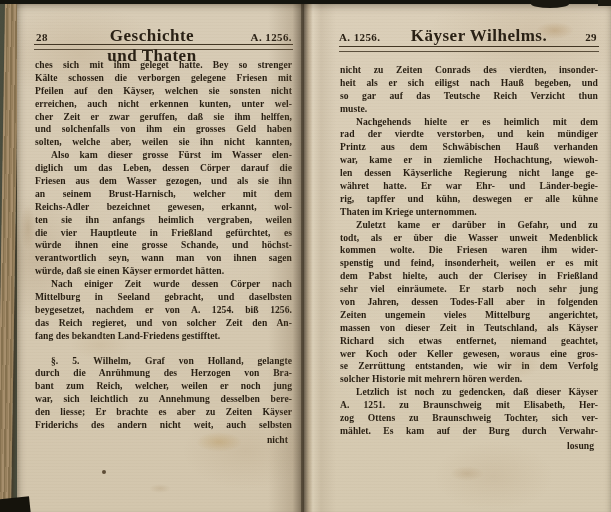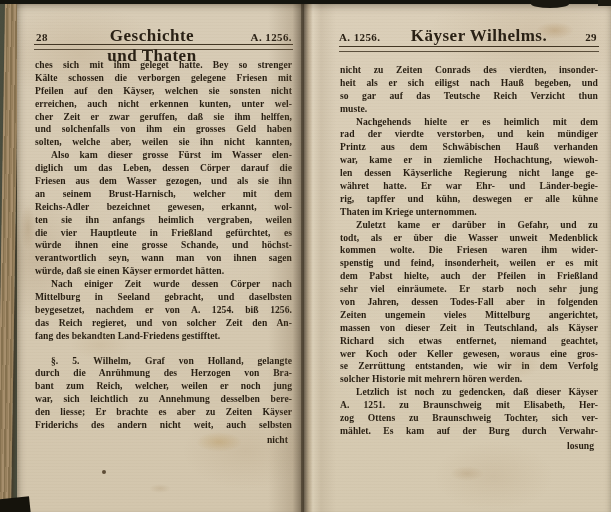--- a/index.html
+++ b/index.html
@@ -156,21 +156,21 @@
         <div class="line">Printz aus dem Schwäbischen Hauß verhanden</div>
         <div class="line">war, kame er in ziemliche Hochachtung, wiewoh-</div>
         <div class="line">len dessen Käyserliche Regierung nicht lange ge-</div>
         <div class="line">währet hatte.  Er war Ehr- und Länder-begie-</div>
         <div class="line">rig, tapffer und kühn, deswegen er alle kühne</div>
         <div class="line end">Thaten im Kriege unternommen.</div>
         <div class="line indent">Zuletzt kame er darüber in Gefahr, und zu</div>
         <div class="line">todt, als er über die Wasser unweit Medenblick</div>
         <div class="line">kommen wolte.  Die Friesen waren ihm wider-</div>
         <div class="line">spenstig und feind, insonderheit, weilen er es mit</div>
-        <div class="line">dem Pabst hielte, auch der Pfeilen in Frießland</div>
+        <div class="line">dem Pabst hielte, auch der Clerisey in Frießland</div>
         <div class="line">sehr viel einräumete.  Er starb noch sehr jung</div>
         <div class="line">von Jahren, dessen Todes-Fall aber in folgenden</div>
         <div class="line">Zeiten ungemein vieles Mittelburg angerichtet,</div>
         <div class="line">massen von dieser Zeit in Teutschland, als Käyser</div>
         <div class="line">Richard sich etwas entfernet, niemand geachtet,</div>
         <div class="line">wer Koch oder Keller gewesen, woraus eine gros-</div>
         <div class="line">se Zerrüttung entstanden, wie wir in dem Verfolg</div>
         <div class="line end">solcher Historie mit mehrern hören werden.</div>
         <div class="line indent">Letzlich ist noch zu gedencken, daß dieser Käyser</div>
         <div class="line">A. 1251. zu Braunschweig mit Elisabeth, Her-</div>

